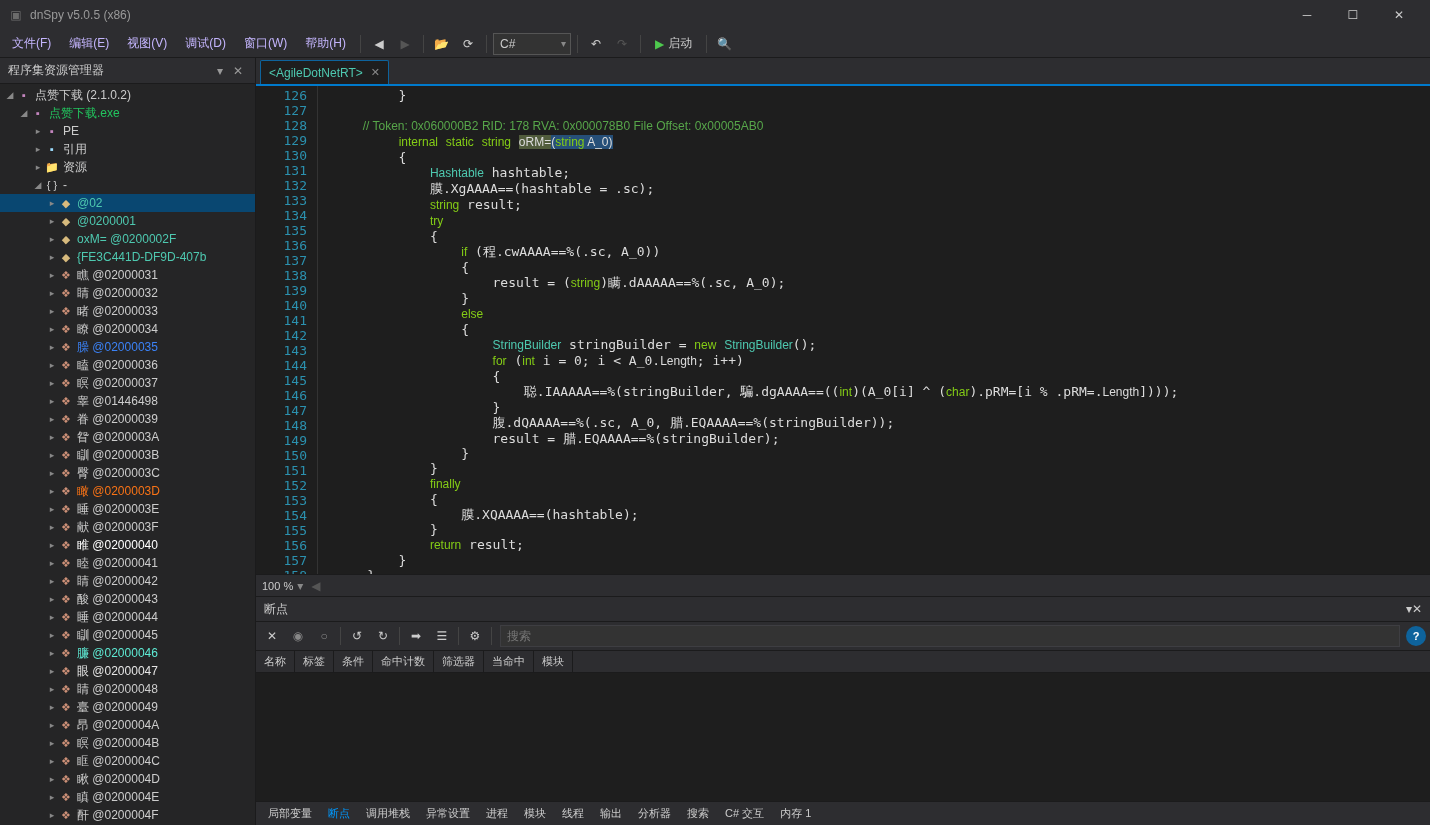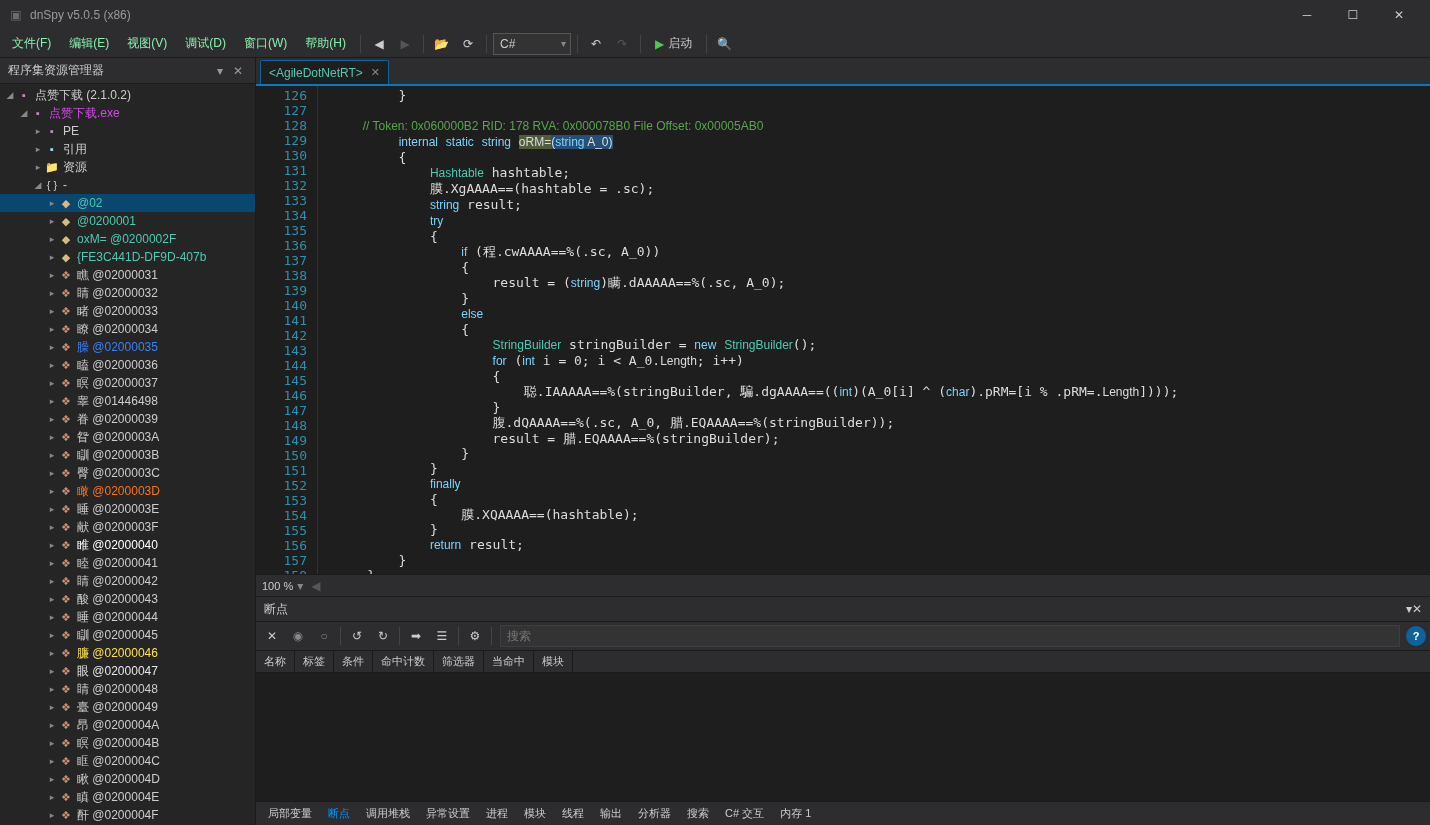--- a/index.html
+++ b/index.html
@@ -2,21 +2,21 @@
 <html><head>
 <meta charset="utf-8">
 <style>
 *{margin:0;padding:0;box-sizing:border-box;font-family:"Segoe UI","Microsoft YaHei",sans-serif;font-size:12px;user-select:none}
 body{background:#1e1e1e;color:#ccc;width:1430px;height:825px;overflow:hidden;display:flex;flex-direction:column}
 .titlebar{height:30px;background:#2d2d30;display:flex;align-items:center;padding:0 8px;color:#999}
 .titlebar .app-icon{width:16px;height:16px;margin-right:6px;display:inline-flex;align-items:center;justify-content:center;color:#6b6b6b}
 .titlebar .title{flex:1}
 .titlebar .win-btn{width:46px;height:30px;display:flex;align-items:center;justify-content:center;color:#ccc}
 .menubar{height:28px;background:#2d2d30;display:flex;align-items:center;padding:0 4px;gap:2px;border-bottom:1px solid #1b1b1c}
-.menubar .menu-item{padding:4px 8px;color:#86efac}
+.menubar .menu-item{padding:4px 8px;color:#c4b5fd}
 .menubar .sep{width:1px;height:18px;background:#444;margin:0 4px}
 .menubar .tool-btn{width:24px;height:24px;display:flex;align-items:center;justify-content:center;color:#ccc;border-radius:2px}
 .menubar .lang-sel{background:#333;border:1px solid #555;color:#ccc;height:22px;padding:0 14px 0 6px;width:78px;position:relative;display:flex;align-items:center}
 .menubar .lang-sel::after{content:"▾";position:absolute;right:4px;color:#888;font-size:10px}
 .menubar .start-btn{display:flex;align-items:center;gap:4px;padding:0 8px;height:24px}
 .menubar .start-btn .play{color:#4ec94e}
 .main{flex:1;display:flex;overflow:hidden}
 .sidebar{width:256px;background:#252526;display:flex;flex-direction:column;border-right:1px solid #1b1b1c}
 .panel-hdr{height:26px;background:#2d2d30;display:flex;align-items:center;padding:0 8px;color:#ccc;font-size:11px;border-bottom:1px solid #1b1b1c}
 .panel-hdr .spacer{flex:1}
@@ -33,21 +33,21 @@
 .ic-res{color:#dcdcaa}
 .ic-ns{color:#ccc}
 .ic-cls{color:#d7ba7d}
 .content{flex:1;display:flex;flex-direction:column;overflow:hidden}
 .tabs{height:26px;background:#2d2d30;display:flex;align-items:flex-end;padding-left:4px}
 .tab{height:24px;background:#1e1e1e;border:1px solid #0e639c;border-bottom:none;padding:0 8px;display:flex;align-items:center;gap:8px;color:#4ec9b0;border-radius:2px 2px 0 0}
 .tab .close{color:#888;font-size:11px}
 .editor-wrap{flex:1;display:flex;overflow:hidden;border-top:2px solid #007acc}
 .gutter{background:#1e1e1e;width:62px;text-align:right;padding:2px 10px 2px 0;color:#2b91af;border-right:1px solid #333;font-family:Consolas,monospace;font-size:13px;line-height:15px;overflow:hidden}
 .code{flex:1;background:#1e1e1e;padding:2px 0 2px 18px;font-family:Consolas,monospace;font-size:13px;line-height:15px;overflow:auto;white-space:pre;color:#dcdcdc}
-.c-kw{color:#7dd3fc}
+.c-kw{color:#84cc16}
 .c-type{color:#4ec9b0}
 .c-cm{color:#57a64a}
 .c-id{color:#dcdcdc}
 .c-hl{background:#515c3c}
 .c-sel{background:#264f78}
 .zoom-bar{height:22px;background:#2d2d30;border-top:1px solid #1b1b1c;display:flex;align-items:center;padding:0 6px;gap:4px;color:#ccc}
 .zoom-bar .sel{font-size:11px}
 .bottom-panel{height:205px;background:#252526;display:flex;flex-direction:column;border-top:1px solid #1b1b1c}
 .bp-title{height:24px;background:#2d2d30;display:flex;align-items:center;padding:0 8px;color:#ccc}
 .bp-title .spacer{flex:1}
@@ -120,21 +120,21 @@
     </div>
     <div class="tree" id="tree">
         <div class="tree-item" style="padding-left: 4px;">
           <span class="arrow">◢</span>
           <span class="icon ic-asm">▪</span>
           <span style="color:#ccc">点赞下载 (2.1.0.2)</span>
         </div>
         <div class="tree-item" style="padding-left: 18px;">
           <span class="arrow">◢</span>
           <span class="icon ic-exe">▪</span>
-          <span style="color:#d946ef">点赞下载.exe</span>
+          <span style="color:#22c55e">点赞下载.exe</span>
         </div>
         <div class="tree-item" style="padding-left: 32px;">
           <span class="arrow">▸</span>
           <span class="icon ic-pe">▪</span>
           <span style="color:#ccc">PE</span>
         </div>
         <div class="tree-item" style="padding-left: 32px;">
           <span class="arrow">▸</span>
           <span class="icon ic-ref">▪</span>
           <span style="color:#ccc">引用</span>
@@ -270,21 +270,21 @@
           <span style="color:#ccc">睡 @02000044</span>
         </div>
         <div class="tree-item" style="padding-left: 46px;">
           <span class="arrow">▸</span>
           <span class="icon orange-ic">❖</span>
           <span style="color:#ccc">瞓 @02000045</span>
         </div>
         <div class="tree-item" style="padding-left: 46px;">
           <span class="arrow">▸</span>
           <span class="icon orange-ic">❖</span>
-          <span style="color:#fde047">臁 @02000046</span>
+          <span style="color:#5eead4">臁 @02000046</span>
         </div>
         <div class="tree-item" style="padding-left: 46px;">
           <span class="arrow">▸</span>
           <span class="icon orange-ic">❖</span>
           <span style="color:#e5e5e5">眼 @02000047</span>
         </div>
         <div class="tree-item" style="padding-left: 46px;">
           <span class="arrow">▸</span>
           <span class="icon orange-ic">❖</span>
           <span style="color:#ccc">睛 @02000048</span>

